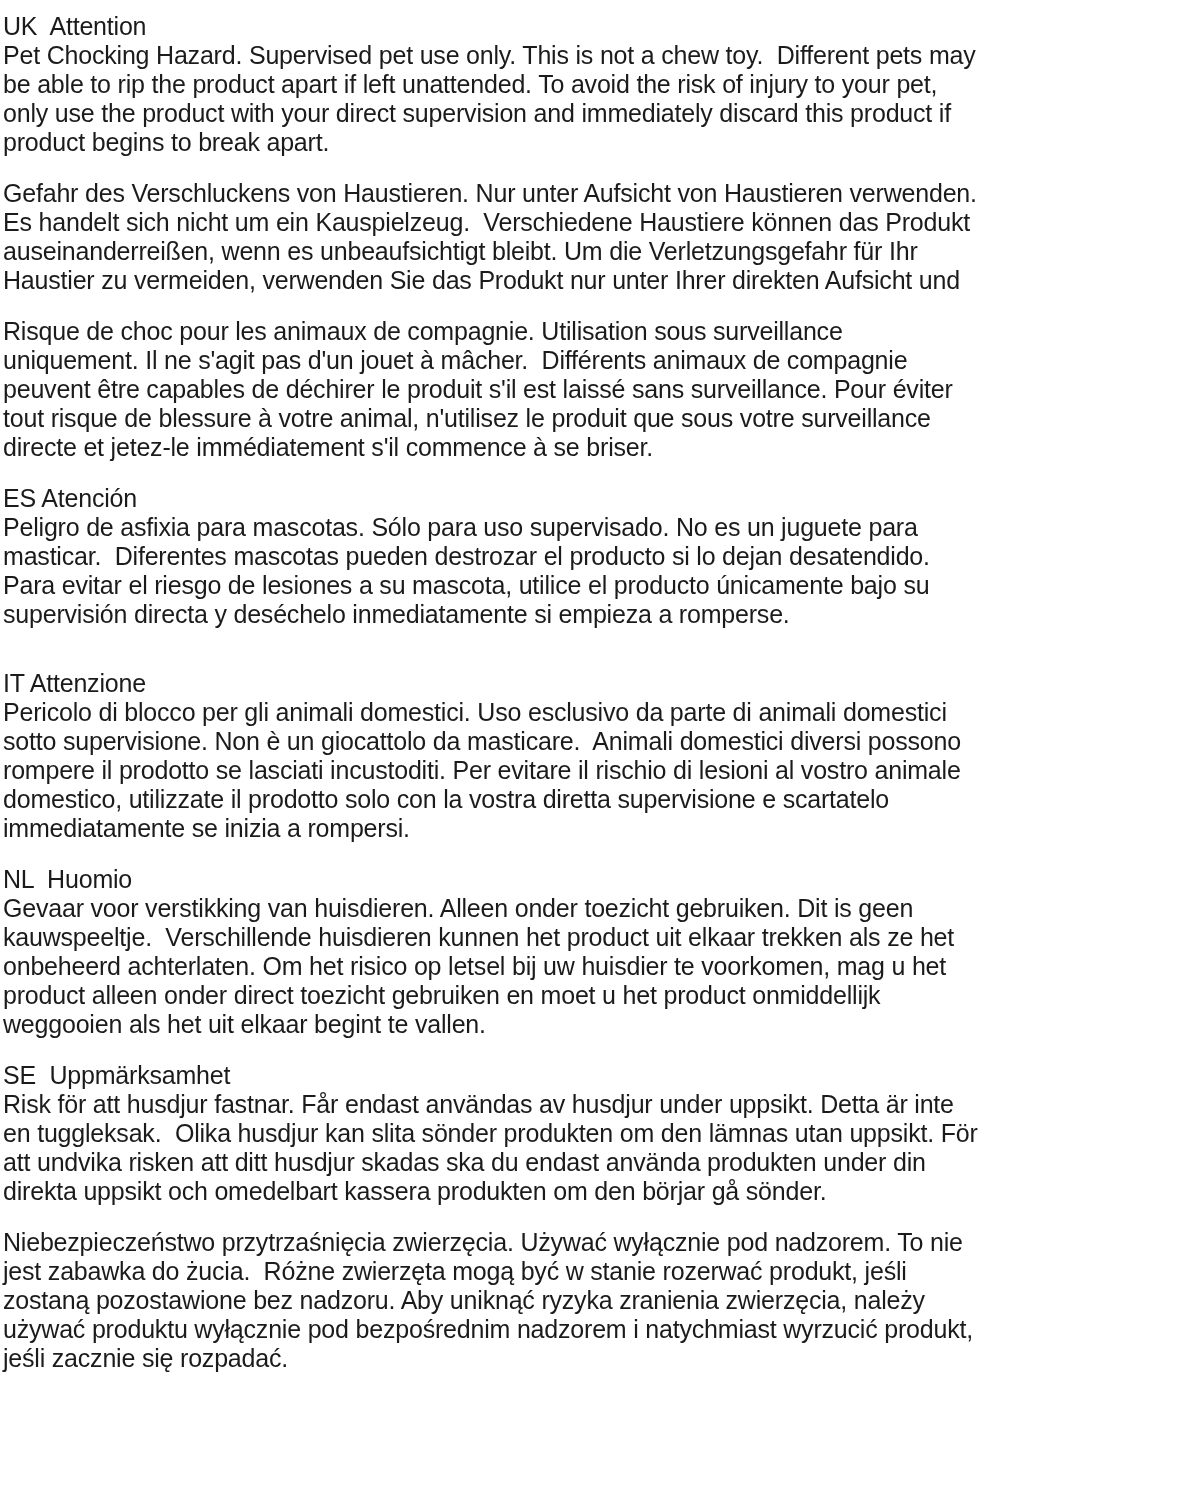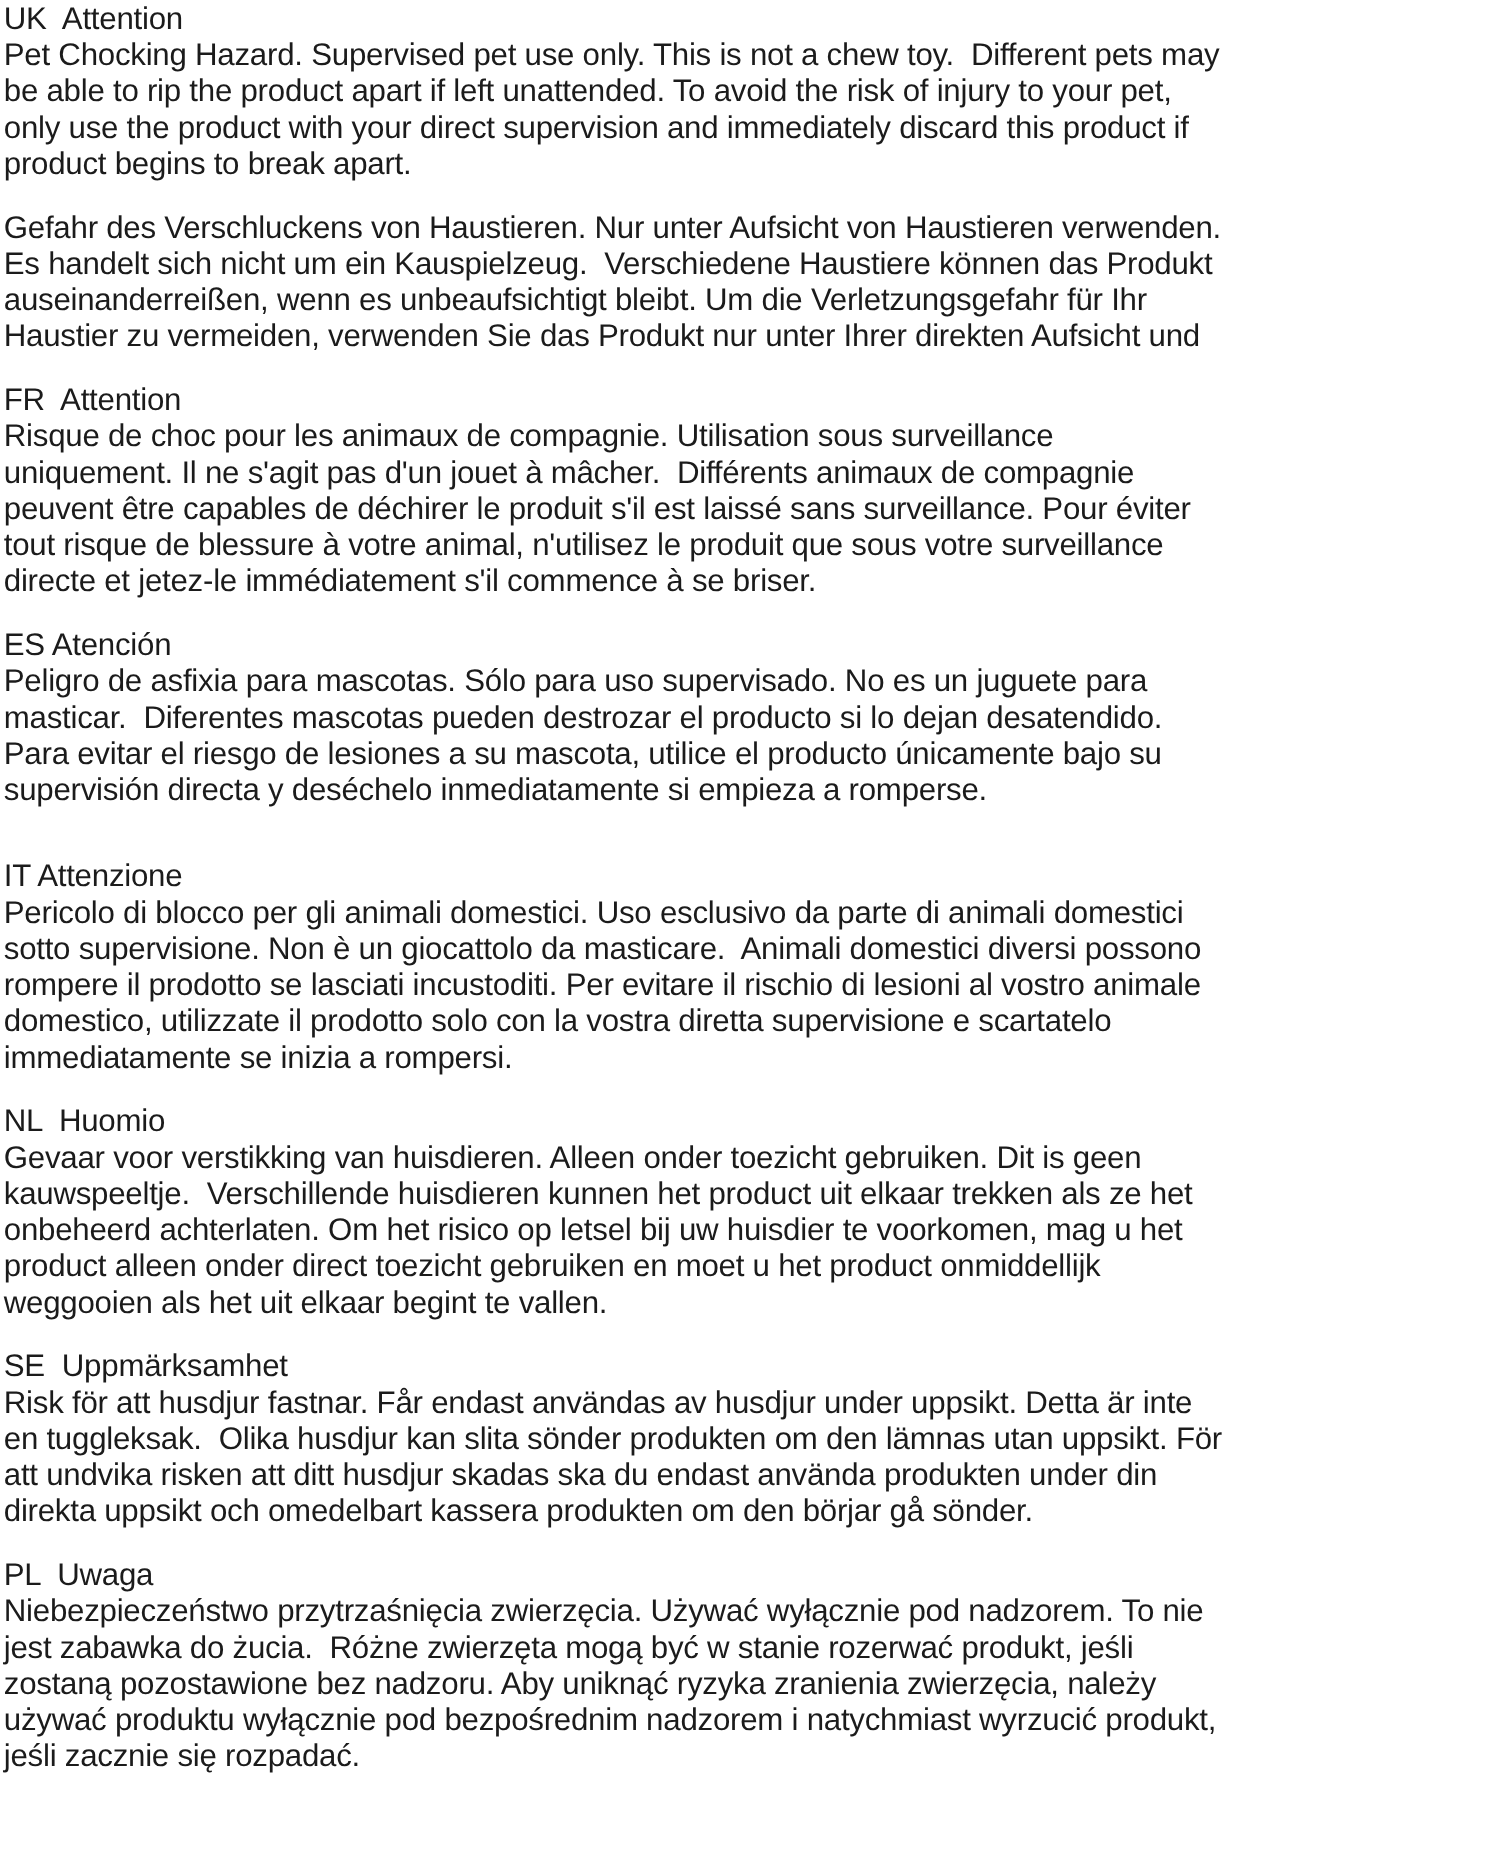--- a/index.html
+++ b/index.html
@@ -8,21 +8,21 @@
     background: #ffffff;
   }
   body {
     width: 1197px;
     min-height: 1500px;
     overflow: hidden;
   }
   .doc {
     box-sizing: border-box;
     width: 995px;
-    padding: 1px 12px 0 3px;
+    padding: 12px 12px 0 3px;
     font-family: "Liberation Sans", "DejaVu Sans", sans-serif;
     font-size: 25px;
     line-height: 29px;
     letter-spacing: -0.2px;
     color: #1b1b1b;
   }
   .warning-section {
     margin: 0 0 22px 0;
   }
   .warning-section.gap-large {
@@ -49,21 +49,20 @@
     <section class="warning-section gap-normal">
       <h2 class="section-heading">UK  Attention</h2>
       <p class="section-body">Pet Chocking Hazard. Supervised pet use only. This is not a chew toy.  Different pets may be able to rip the product apart if left unattended. To avoid the risk of injury to your pet, only use the product with your direct supervision and immediately discard this product if product begins to break apart.</p>
     </section>
 
     <section class="warning-section gap-normal">
       <p class="section-body">Gefahr des Verschluckens von Haustieren. Nur unter Aufsicht von Haustieren verwenden. Es handelt sich nicht um ein Kauspielzeug.  Verschiedene Haustiere können das Produkt auseinanderreißen, wenn es unbeaufsichtigt bleibt. Um die Verletzungsgefahr für Ihr Haustier zu vermeiden, verwenden Sie das Produkt nur unter Ihrer direkten Aufsicht und</p>
     </section>
 
     <section class="warning-section gap-normal">
-      <h2 class="section-heading">FR  Attention</h2>
       <p class="section-body">Risque de choc pour les animaux de compagnie. Utilisation sous surveillance uniquement. Il ne s'agit pas d'un jouet à mâcher.  Différents animaux de compagnie peuvent être capables de déchirer le produit s'il est laissé sans surveillance. Pour éviter tout risque de blessure à votre animal, n'utilisez le produit que sous votre surveillance directe et jetez-le immédiatement s'il commence à se briser.</p>
     </section>
 
     <section class="warning-section gap-large">
       <h2 class="section-heading">ES Atención</h2>
       <p class="section-body">Peligro de asfixia para mascotas. Sólo para uso supervisado. No es un juguete para masticar.  Diferentes mascotas pueden destrozar el producto si lo dejan desatendido. Para evitar el riesgo de lesiones a su mascota, utilice el producto únicamente bajo su supervisión directa y deséchelo inmediatamente si empieza a romperse.</p>
     </section>
 
     <section class="warning-section gap-normal">
       <h2 class="section-heading">IT Attenzione</h2>
@@ -74,16 +73,15 @@
       <h2 class="section-heading">NL  Huomio</h2>
       <p class="section-body">Gevaar voor verstikking van huisdieren. Alleen onder toezicht gebruiken. Dit is geen kauwspeeltje.  Verschillende huisdieren kunnen het product uit elkaar trekken als ze het onbeheerd achterlaten. Om het risico op letsel bij uw huisdier te voorkomen, mag u het product alleen onder direct toezicht gebruiken en moet u het product onmiddellijk weggooien als het uit elkaar begint te vallen.</p>
     </section>
 
     <section class="warning-section gap-normal">
       <h2 class="section-heading">SE  Uppmärksamhet</h2>
       <p class="section-body">Risk för att husdjur fastnar. Får endast användas av husdjur under uppsikt. Detta är inte en tuggleksak.  Olika husdjur kan slita sönder produkten om den lämnas utan uppsikt. För att undvika risken att ditt husdjur skadas ska du endast använda produkten under din direkta uppsikt och omedelbart kassera produkten om den börjar gå sönder.</p>
     </section>
 
     <section class="warning-section gap-none">
-      <h2 class="section-heading">PL  Uwaga</h2>
       <p class="section-body">Niebezpieczeństwo przytrzaśnięcia zwierzęcia. Używać wyłącznie pod nadzorem. To nie jest zabawka do żucia.  Różne zwierzęta mogą być w stanie rozerwać produkt, jeśli zostaną pozostawione bez nadzoru. Aby uniknąć ryzyka zranienia zwierzęcia, należy używać produktu wyłącznie pod bezpośrednim nadzorem i natychmiast wyrzucić produkt, jeśli zacznie się rozpadać.</p>
     </section>
   </main>
 
 </body></html>

